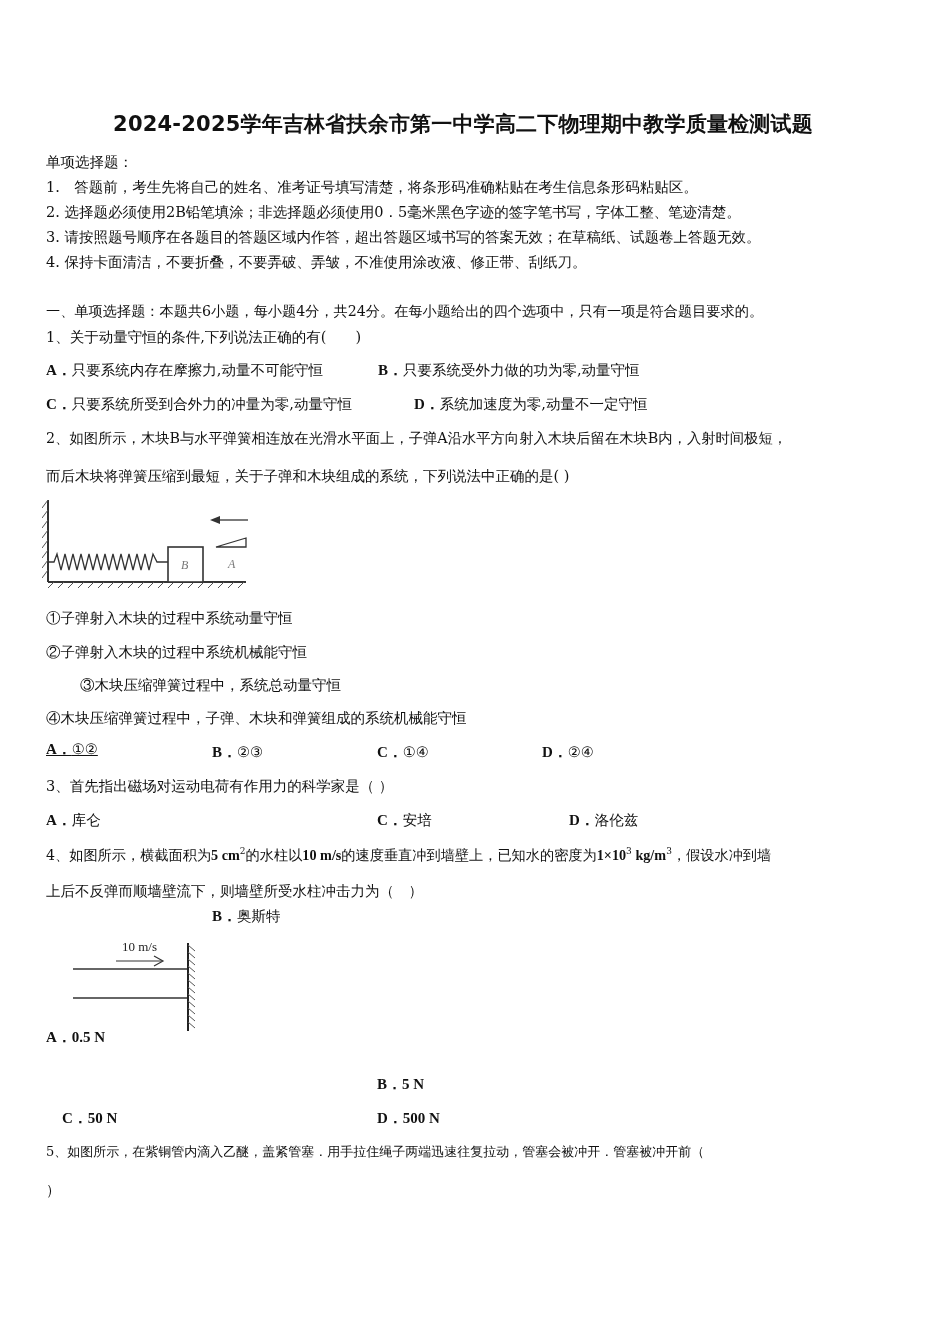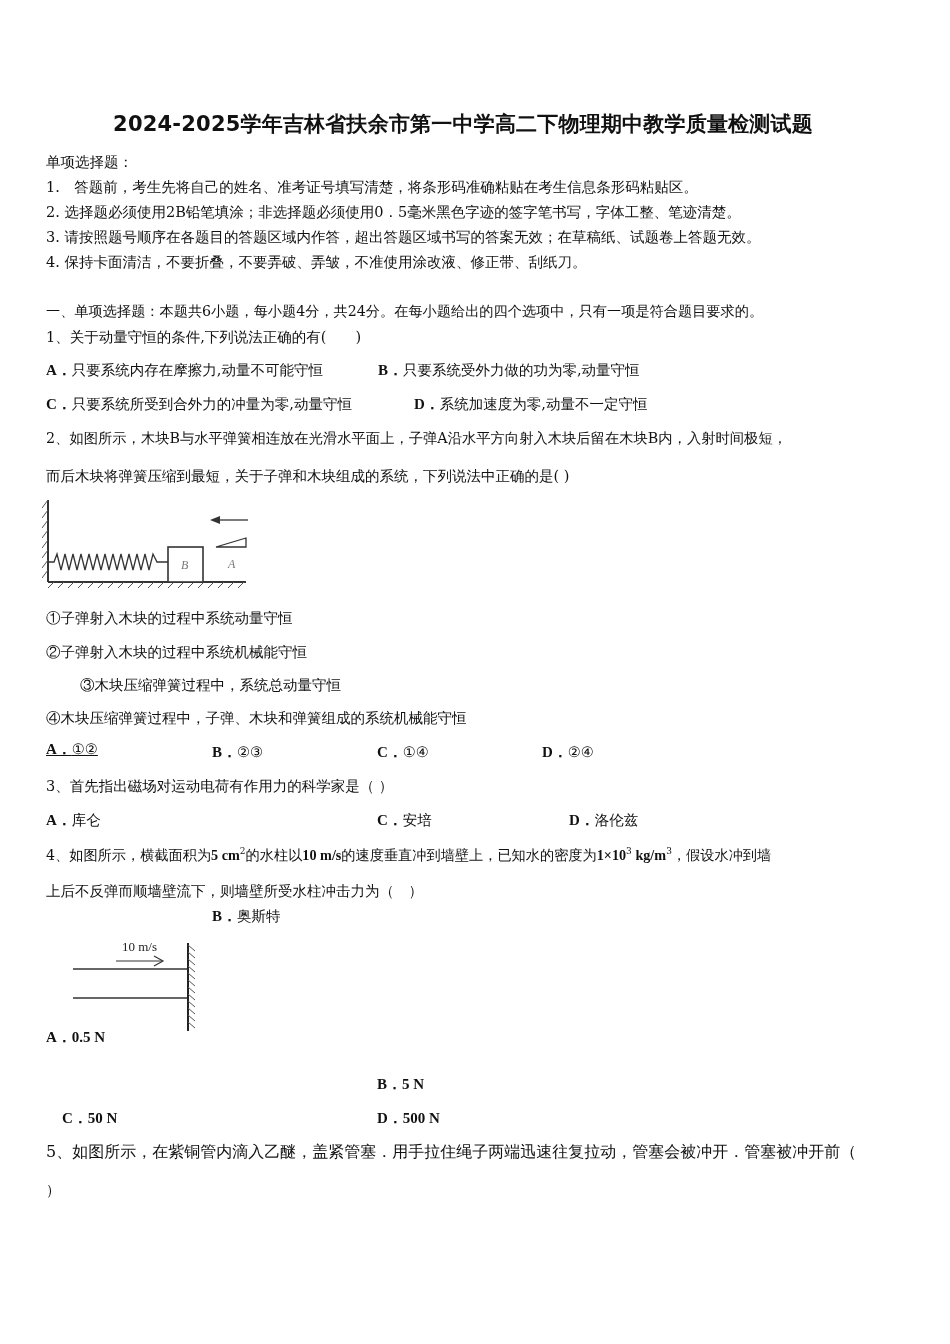--- a/index.html
+++ b/index.html
@@ -160,14 +160,14 @@
 <div class="abs opt" style="left:377px;top:1075px;">
   <span class="lbl">B．</span><span class="lbl">5 N</span>
 </div>
 <div class="abs opt" style="left:62px;top:1109px;">
   <span class="lbl">C．</span><span class="lbl">50 N</span>
 </div>
 <div class="abs opt" style="left:377px;top:1109px;">
   <span class="lbl">D．</span><span class="lbl">500 N</span>
 </div>
 
-<div class="abs t ser" style="left:46px;top:1142px;font-size:16px;">5、如图所示，在紫铜管内滴入乙醚，盖紧管塞．用手拉住绳子两端迅速往复拉动，管塞会被冲开．管塞被冲开前（</div>
+<div class="abs t ser" style="left:46px;top:1142px;font-size:13px;">5、如图所示，在紫铜管内滴入乙醚，盖紧管塞．用手拉住绳子两端迅速往复拉动，管塞会被冲开．管塞被冲开前（</div>
 <div class="abs t ser" style="left:46px;top:1180px;">）</div>
 
 </body></html>

